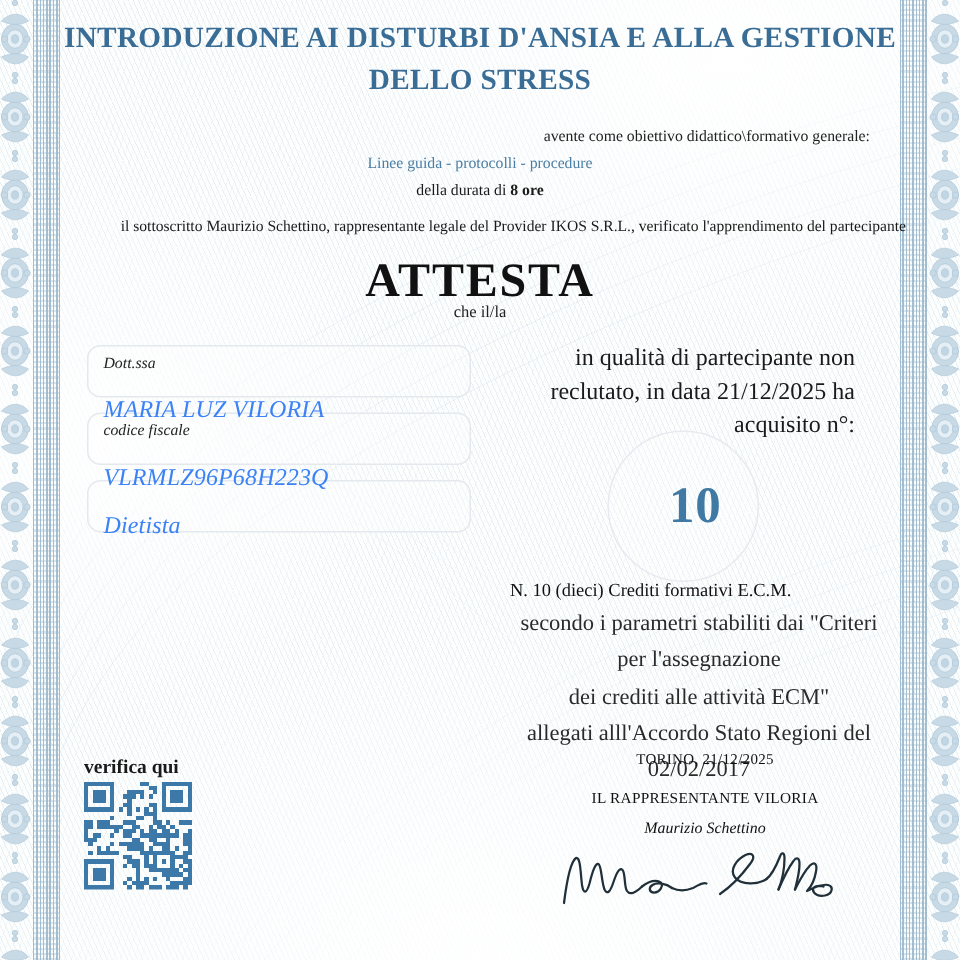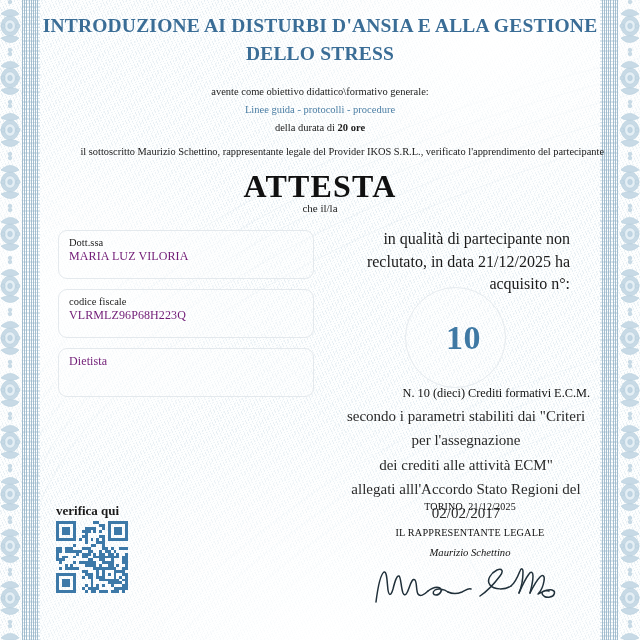--- a/index.html
+++ b/index.html
@@ -49,21 +49,21 @@
       rgba(255,255,255,0) 1.4px, rgba(255,255,255,0) 3.4px);
   }
   .band-lace{position:absolute;top:0;bottom:0;left:0;width:24px;}
   
   .title{
     position:absolute;left:40px;right:40px;top:12px;
     text-align:center;color:#3a6d96;
     font-size:19.5px;font-weight:bold;letter-spacing:.2px;line-height:1.42;
   }
   .obiettivo{
-    position:absolute;left:60px;right:60px;top:86px;text-align:center;
+    position:absolute;left:60px;right:60px;top:86px;text-align:right;
     font-size:10.5px;color:#222;
   }
   .linee{
     position:absolute;left:60px;right:60px;top:104px;text-align:center;
     font-size:10.5px;color:#4b7ea4;
   }
   .durata{
     position:absolute;left:60px;right:60px;top:122px;text-align:center;
     font-size:10.5px;color:#1a1a1a;
   }
@@ -78,38 +78,38 @@
   }
   .cheilla{
     position:absolute;left:150px;width:340px;top:202px;text-align:center;
     font-size:11px;color:#222;
   }
   
   .fields{position:absolute;left:58px;top:230px;width:256px;}
   .field{
     border:1px solid #e4e9ed;border-radius:9px;
     background:rgba(255,255,255,.30);
-    padding:5px 10px 6px 10px;margin-bottom:10px;height:49px;box-sizing:border-box;
+    padding:5px 10px 6px 10px;margin-bottom:10px;height:35px;box-sizing:border-box;font-style:italic;
   }
   .field-label{font-size:10.5px;color:#222;line-height:1.28;}
-  .field-value{font-size:12px;color:#701a75;line-height:1.30;letter-spacing:.1px;}
+  .field-value{font-size:16px;color:#3b82f6;line-height:1.30;letter-spacing:.1px;margin-top:15px;}
   
   .qualita{
     position:absolute;left:358px;width:212px;top:228px;text-align:right;
     font-size:16px;line-height:1.42;color:#1a1a1a;
   }
   .circle{
     position:absolute;left:405px;top:287px;width:99px;height:99px;
     border:1px solid #e6ebef;border-radius:50%;
     display:flex;align-items:center;justify-content:center;
     background:rgba(255,255,255,.22);
   }
   .circle span{font-size:34px;font-weight:bold;color:#3f79a4;letter-spacing:.5px;margin-left:16px;}
   .crediti{
-    position:absolute;left:340px;width:250px;top:386px;text-align:right;
+    position:absolute;left:340px;width:250px;top:386px;text-align:left;
     font-size:12.3px;color:#111;
   }
   .note{
     position:absolute;left:346px;width:240px;top:404px;text-align:center;
     font-size:15px;line-height:1.62;color:#2a2a2a;
   }
   
   .verifica{
     position:absolute;left:56px;top:503px;font-size:13px;font-weight:bold;color:#1a1a1a;
   }
@@ -195,21 +195,21 @@
       <svg width="24" height="640" viewBox="0 0 24 640" preserveAspectRatio="none" aria-hidden="true">
         <rect x="0" y="0" width="24" height="640" fill="url(#lace)"></rect>
       </svg>
     </div>
   </div>
 
   <div class="title">INTRODUZIONE AI DISTURBI D'ANSIA E ALLA GESTIONE DELLO STRESS</div>
 
   <div class="obiettivo">avente come obiettivo didattico\formativo generale:</div>
   <div class="linee">Linee guida - protocolli - procedure</div>
-  <div class="durata"><span>della durata di </span><b>20 ore</b></div>
+  <div class="durata"><span>della durata di </span><b>8 ore</b></div>
 
   <div class="sottoscritto">il sottoscritto Maurizio Schettino, rappresentante legale del Provider IKOS S.R.L., verificato l'apprendimento del partecipante</div>
 
   <div class="attesta">ATTESTA</div>
   <div class="cheilla">che il/la</div>
 
   <div class="fields">
     <div class="field">
       <div class="field-label">Dott.ssa</div>
       <div class="field-value">MARIA LUZ VILORIA</div>
@@ -545,21 +545,21 @@
         <rect x="16" y="24" width="1" height="1" fill="#3d79a8"></rect>
         <rect x="17" y="24" width="1" height="1" fill="#3d79a8"></rect>
         <rect x="19" y="24" width="1" height="1" fill="#3d79a8"></rect>
         <rect x="20" y="24" width="1" height="1" fill="#3d79a8"></rect>
         <rect x="21" y="24" width="1" height="1" fill="#3d79a8"></rect>
         <rect x="23" y="24" width="1" height="1" fill="#3d79a8"></rect>
       </svg>
   </div>
 
   <div class="luogo">TORINO, 21/12/2025</div>
-  <div class="ruolo">IL RAPPRESENTANTE LEGALE</div>
+  <div class="ruolo">IL RAPPRESENTANTE VILORIA</div>
   <div class="firmatario">Maurizio Schettino</div>
   <div class="sign">
     <svg width="200" height="46" viewBox="0 0 200 46" aria-hidden="true">
       <g fill="none" stroke="#20303a" stroke-width="1.5" stroke-linecap="round" stroke-linejoin="round">
         <path d="M4 40 C 6 24, 9 12, 12 10 C 15 9, 15 20, 16 28 C 17 34, 19 34, 21 27 C 23 19, 25 13, 27 14 C 29 15, 29 26, 31 31 C 33 35, 35 32, 37 26 C 39 20, 41 16, 43 18 C 45 20, 44 29, 46 32 C 48 35, 52 33, 56 29"></path>
         <path d="M56 29 C 60 26, 64 24, 68 26 C 71 28, 68 33, 64 33 C 61 33, 60 30, 63 28 C 66 26, 72 27, 76 30"></path>
         <path d="M76 30 C 80 32, 85 32, 90 30 C 94 28, 96 26, 99 27"></path>
         <path d="M108 34 C 114 30, 122 22, 128 14 C 132 9, 130 6, 125 8 C 119 11, 114 18, 118 23 C 122 28, 133 28, 139 24"></path>
         <path d="M139 24 C 143 21, 146 14, 148 9 C 149 6, 151 6, 151 10 C 151 17, 149 26, 147 31"></path>
         <path d="M147 31 C 150 24, 154 16, 157 12 C 159 9, 161 10, 161 14 C 161 20, 159 27, 158 31"></path>

